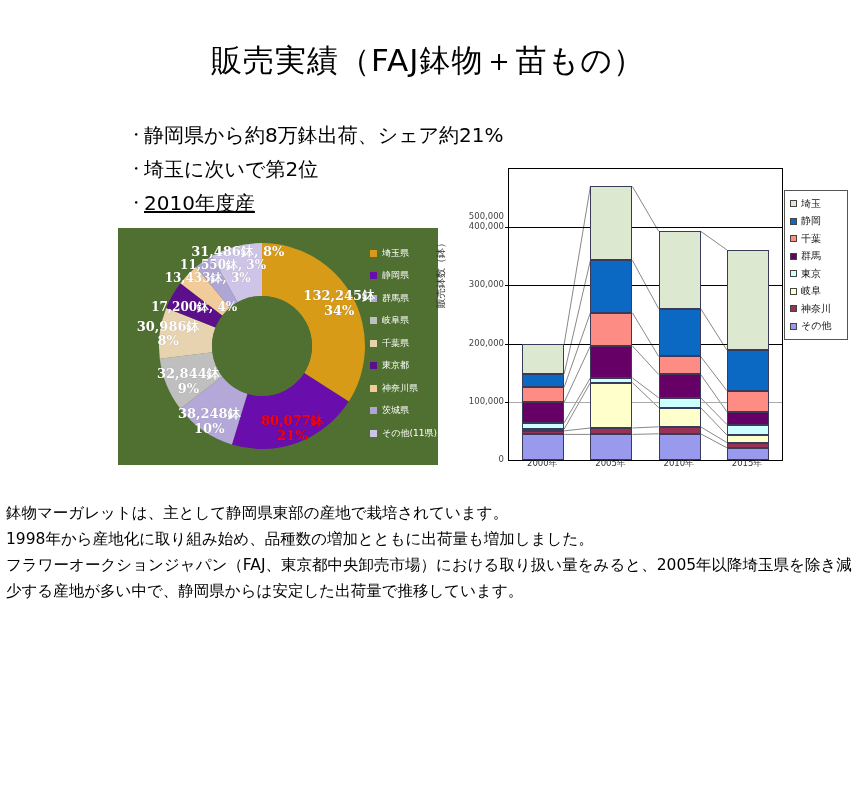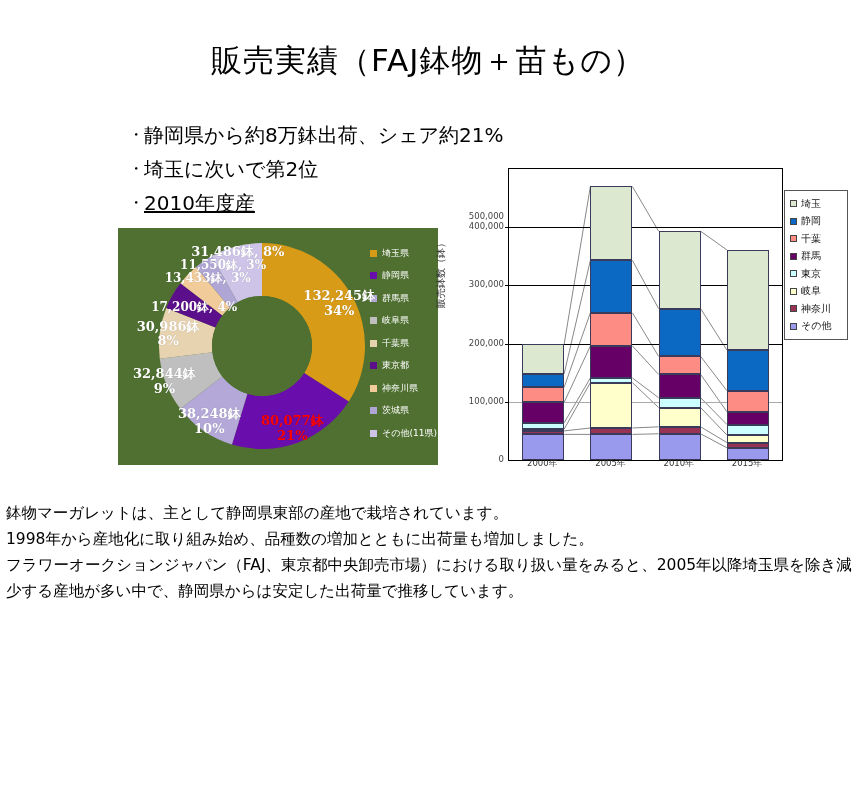--- a/index.html
+++ b/index.html
@@ -160,21 +160,21 @@
           <div>34%</div>
         </div>
         <div class="pie-lab hl" style="left: 142.909px; top: 186.249px;">
           <div>80,077鉢</div>
           <div>21%</div>
         </div>
         <div class="pie-lab big" style="left: 59.8912px; top: 179.461px;">
           <div>38,248鉢</div>
           <div>10%</div>
         </div>
-        <div class="pie-lab big" style="left: 15px; top: 138.993px;">
+        <div class="pie-lab big" style="left: 39px; top: 138.993px;">
           <div>32,844鉢</div>
           <div>9%</div>
         </div>
         <div class="pie-lab big" style="left: 18.7434px; top: 91.511px;">
           <div>30,986鉢</div>
           <div>8%</div>
         </div>
         <div class="pie-lab small" style="left: 33.1606px; top: 65.1622px; margin-top: 8px;">
           <div>17,200鉢, 4%</div>
         </div>

